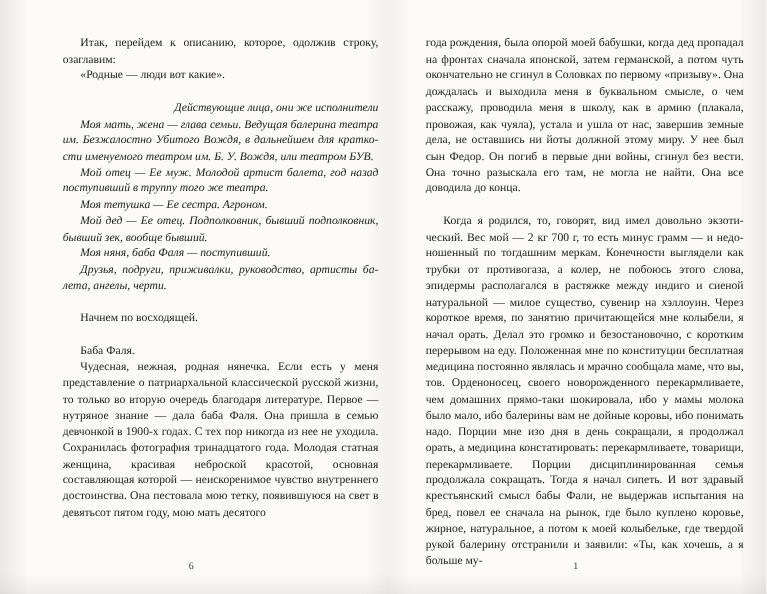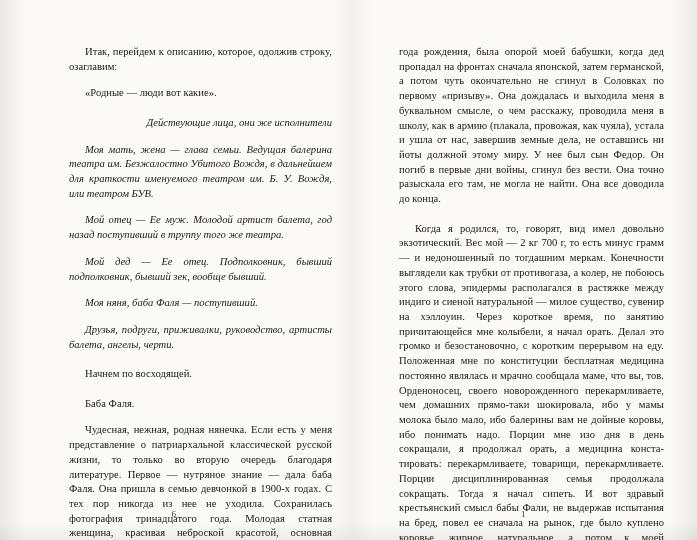--- a/index.html
+++ b/index.html
@@ -55,21 +55,21 @@
   .page-right { left: 349px; width: 349px; }
 
   .textblock {
     position: absolute;
     top: 33px;
   }
   .page-left  .textblock { left: 57px;  width: 287px; }
   .page-right .textblock { left: 38px;  width: 289px; }
 
   p {
-    margin: 12px;
+    margin: 0;
     font-size: 10.6px;
     line-height: 14.72px;
     text-align: justify;
     text-indent: 16px;
     hyphens: manual;
     -webkit-hyphens: manual;
   }
   p.noindent { text-indent: 0; }
   p.center   { text-align: right; text-indent: 0; font-style: italic; }
   p.italic   { font-style: italic; }
@@ -95,20 +95,21 @@
   <div class="gutter-shade"></div>
   <div class="edge-shade-bottom"></div>
 
   <div class="page page-left">
     <div class="textblock">
       <p>Итак, перейдем к описанию, которое, одолжив строку, озаглавим:</p>
       <p>«Родные — люди вот какие».</p>
       <p class="center gap-before">Действующие лица, они же исполнители</p>
       <p class="italic">Моя мать, жена — глава семьи. Ведущая балерина театра им. Безжалостно Убитого Вождя, в дальнейшем для кратко­сти именуемого театром им. Б. У. Вождя, или театром БУВ.</p>
       <p class="italic">Мой отец — Ее муж. Молодой артист балета, год назад поступивший в труппу того же театра.</p>
+      <p class="italic">Моя тетушка — Ее сестра. Агроном.</p>
       <p class="italic">Мой дед — Ее отец. Подполковник, бывший подполковник, бывший зек, вообще бывший.</p>
       <p class="italic">Моя няня, баба Фаля — поступивший.</p>
       <p class="italic">Друзья, подруги, приживалки, руководство, артисты ба­лета, ангелы, черти.</p>
       <p class="gap-before">Начнем по восходящей.</p>
       <p class="gap-before">Баба Фаля.</p>
       <p>Чудесная, нежная, родная нянечка. Если есть у меня представление о патриархальной классической русской жизни, то только во вторую очередь благодаря литературе. Первое — нутряное знание — дала баба Фаля. Она пришла в семью девчонкой в 1900-х годах. С тех пор никогда из нее не уходила. Сохранилась фотография тринадцатого года. Молодая статная женщина, красивая неброской красотой, основная составляющая которой — неискоренимое чувство внутреннего достоинства. Она пестовала мою тетку, появив­шуюся на свет в девятьсот пятом году, мою мать десятого</p>
     </div>
     <div class="folio">6</div>
   </div>
 

